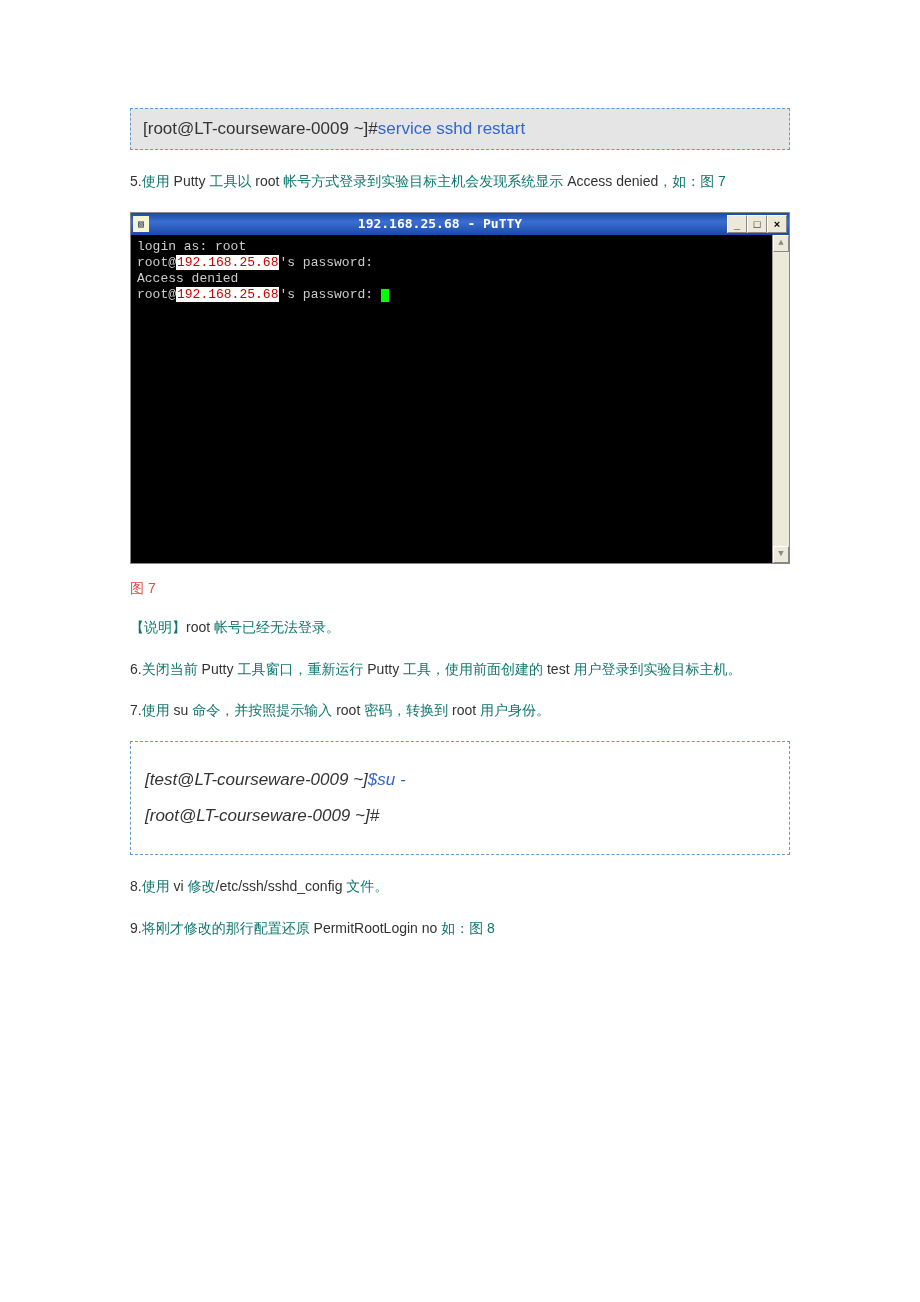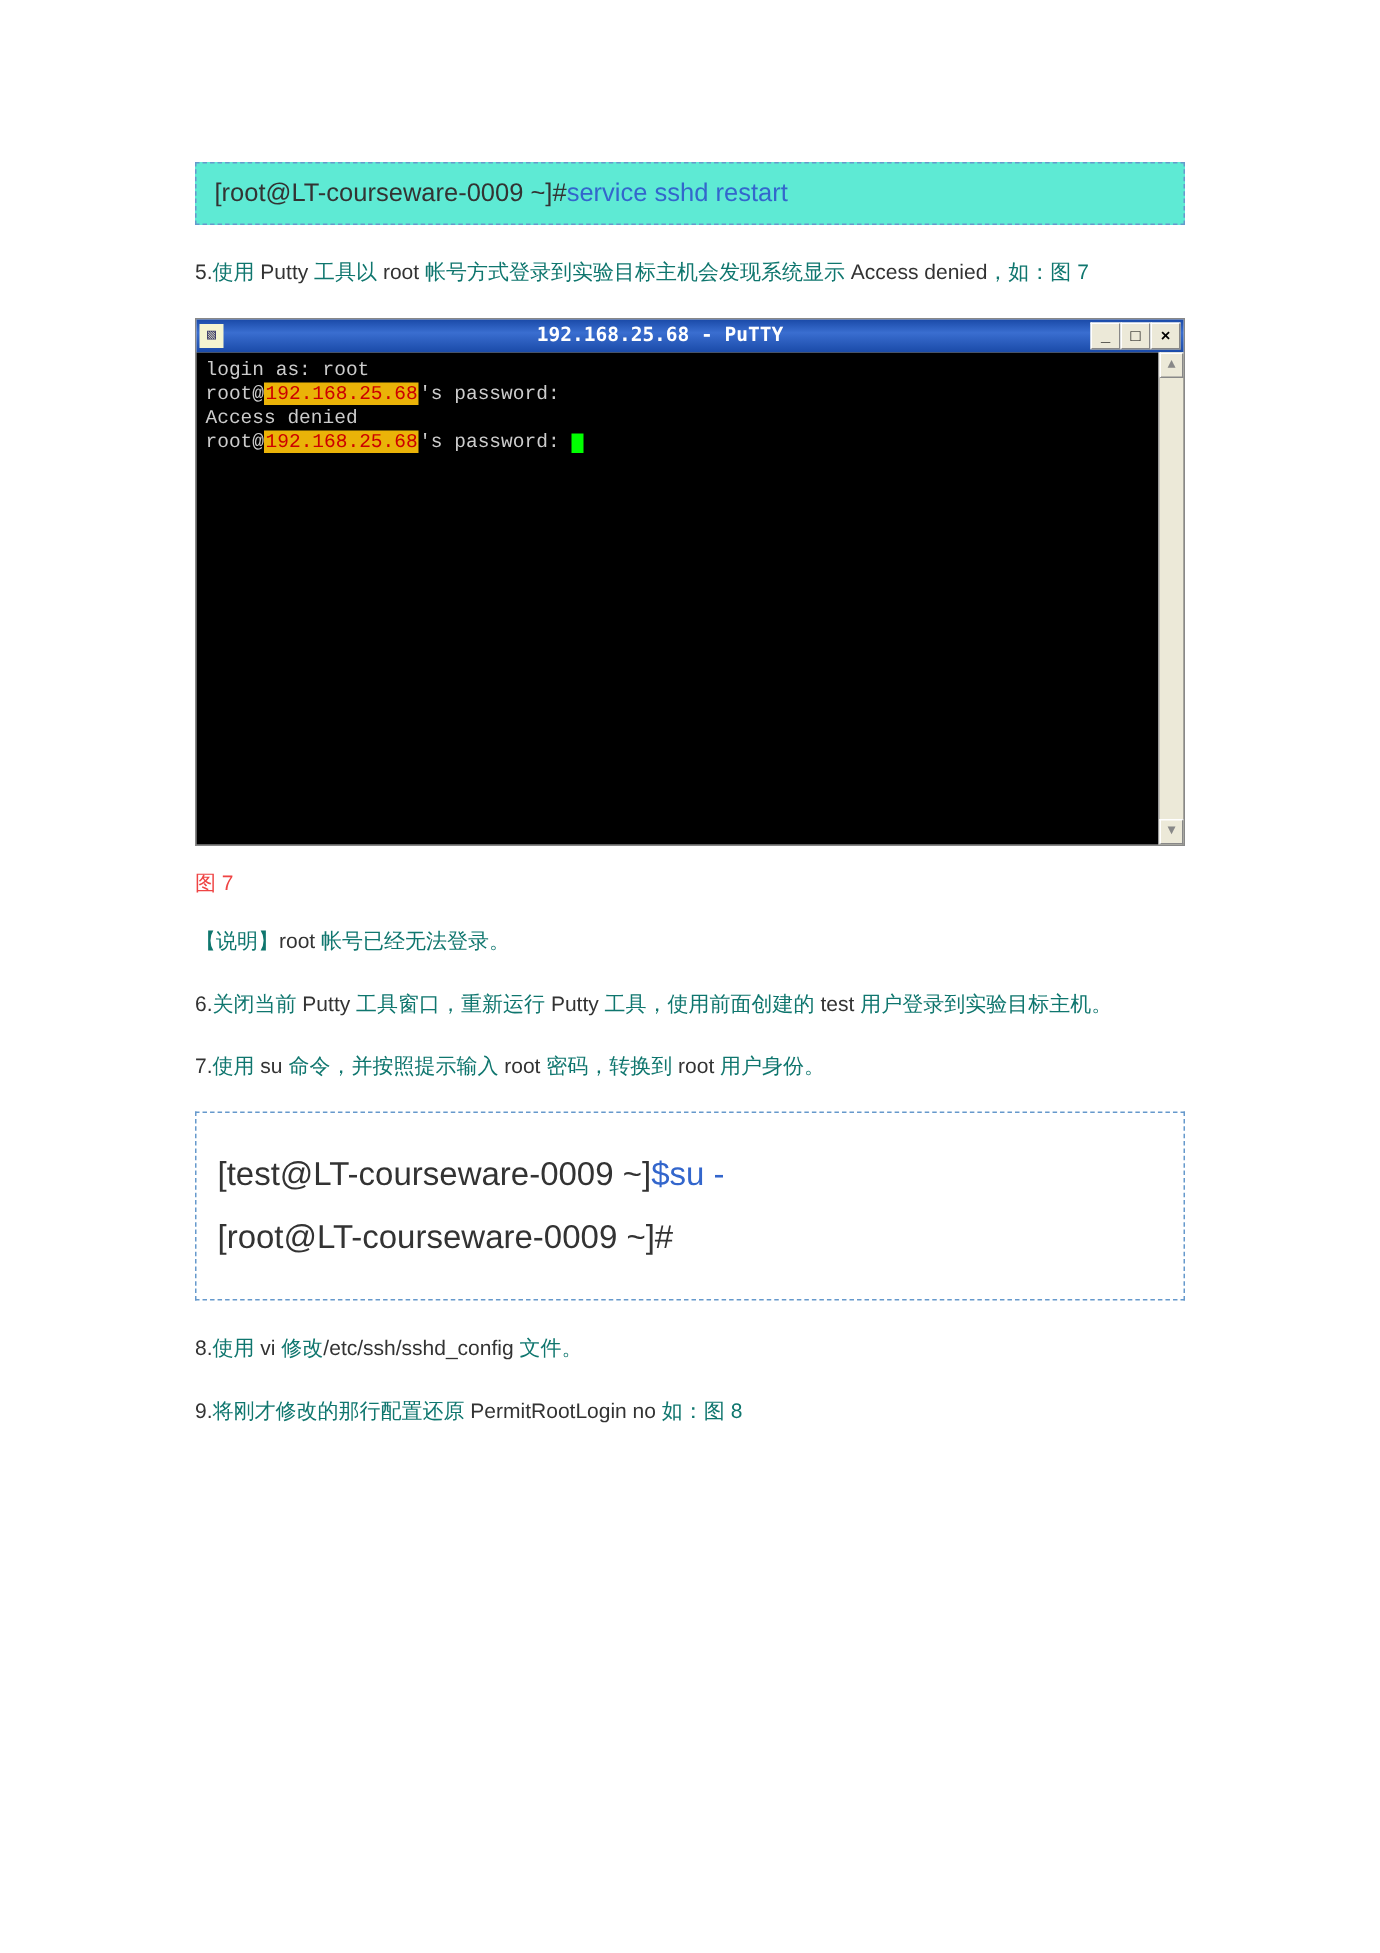--- a/index.html
+++ b/index.html
@@ -8,21 +8,21 @@
       font-family: "Microsoft YaHei", Arial, sans-serif;
       width: 920px;
       padding: 100px 130px 60px 130px;
       font-size: 14px;
       color: #333;
     }
     .dashed-box {
       border: 1.5px dashed #6699cc;
       padding: 10px 12px;
       margin: 8px 0 20px 0;
-      background: #5eead4;
+      background: #e5e5e5;
     }
     .cmd-line {
       font-family: "Verdana", "Microsoft YaHei", sans-serif;
       font-size: 17px;
       color: #333;
     }
     .cmd-blue { color: #3366cc; }
     .cmd-red { color: #cc3333; }
     .cmd-dollar { color: #3366cc; }
     .step {
@@ -104,42 +104,43 @@
       border: 1px solid #fff;
       border-right-color: #888;
       border-bottom-color: #888;
       display: flex;
       align-items: center;
       justify-content: center;
       font-size: 9px;
       color: #888;
     }
     .redacted {
-      background: #eab308;
+      background: #ffffff;
       color: #cc0000;
       padding: 0 1px;
     }
     .term-line { line-height: 16px; white-space: pre; }
     .cursor {
       background: #00ff00;
       display: inline-block;
       width: 8px; height: 13px;
       vertical-align: text-bottom;
     }
     .fig-label { font-size: 14px; color: #ef4444; margin: 8px 0 16px 0; }
     .big-dashed {
       border: 1.5px dashed #6699cc;
       padding: 12px 14px;
       margin: 12px 0 20px 0;
     }
     .big-dashed .cmd-row {
       font-family: "Verdana", "Microsoft YaHei", sans-serif;
-      font-size: 22px;
+      font-size: 17px;
       margin: 16px 0;
       color: #333;
+      font-style: italic;
     }
   </style>
 </head>
 <body>
 
 <div class="dashed-box">
   <span class="cmd-line">[root@LT-courseware-0009 ~]#</span><span class="cmd-line cmd-blue">service sshd restart</span>
 </div>
 
 <div class="step">

